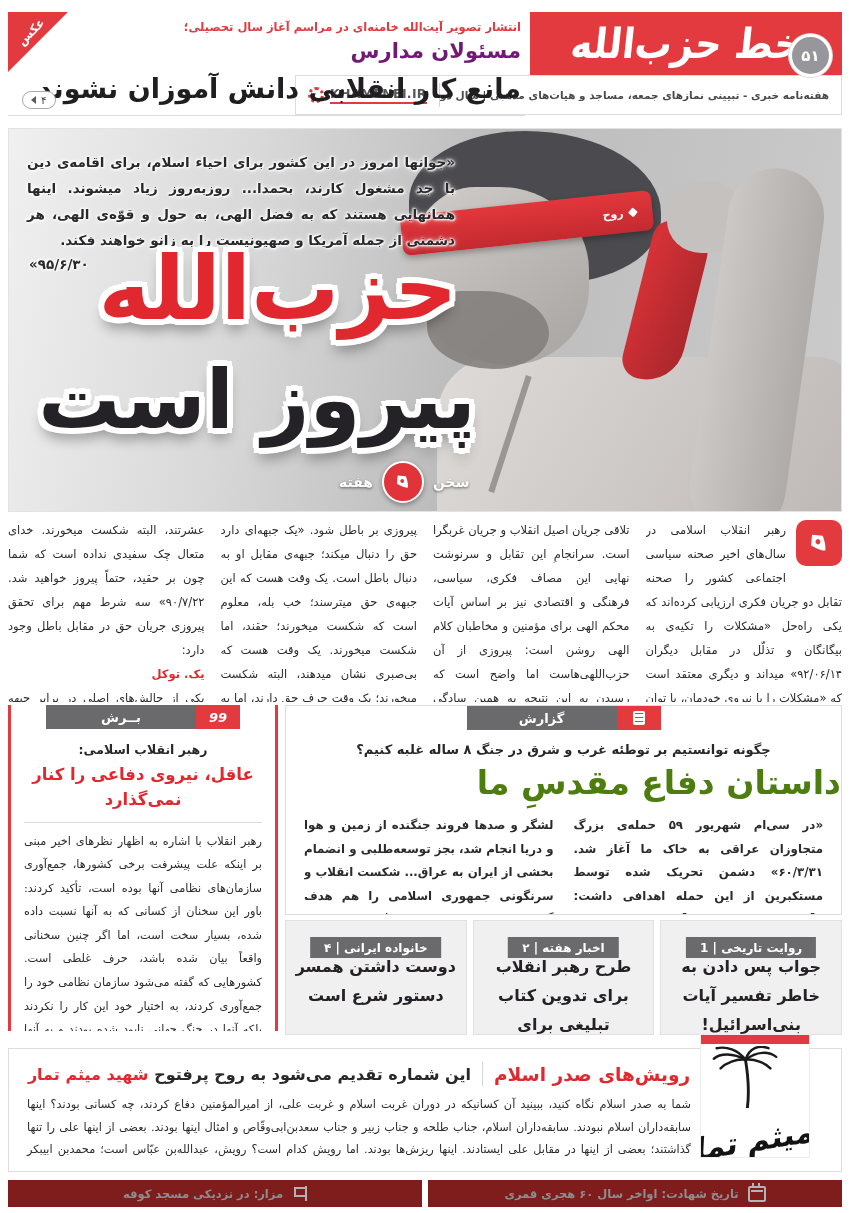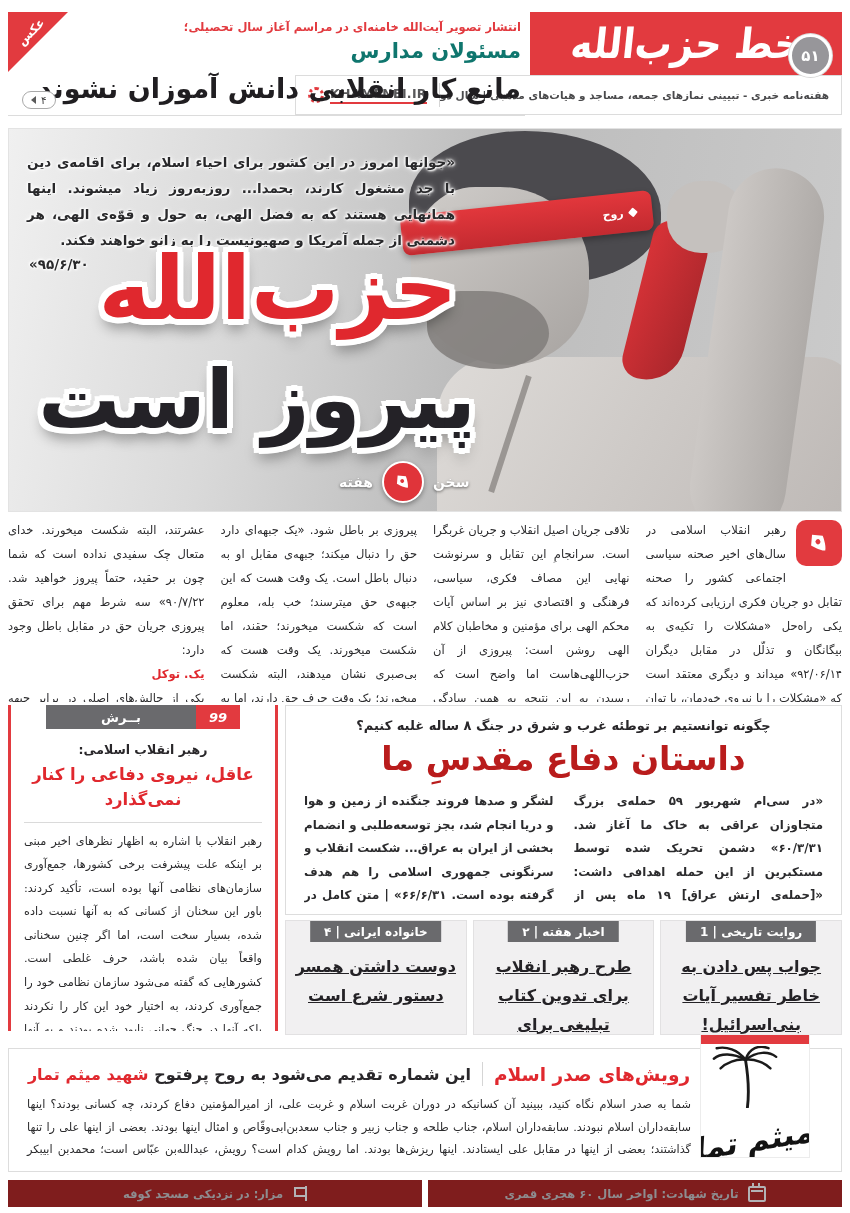--- a/index.html
+++ b/index.html
@@ -16,21 +16,21 @@
         box-sizing:border-box;display:flex;align-items:center;background:#fff;}
   .subtitle{flex:1;padding:0 12px;font-size:10.5px;font-weight:bold;color:#4a4a4c;white-space:nowrap;overflow:hidden;}
   .vdiv{width:1px;height:24px;background:#d5d5d5;}
   .brand{display:flex;align-items:center;gap:6px;padding:0 12px;direction:ltr;}
   .gear{width:16px;height:16px;border-radius:50%;border:3px dotted #e23a3f;box-sizing:border-box;}
   .brand-text{font-weight:bold;font-size:12.5px;color:#58585a;letter-spacing:.3px;border-bottom:2px solid #e23a3f;padding-bottom:1px;}
   .head-left{position:absolute;top:12px;left:8px;width:517px;height:103px;border-bottom:1px solid #dcdcdc;box-sizing:content-box;}
   .corner{position:absolute;top:0;left:0;width:0;height:0;border-top:60px solid #e23a3f;border-right:60px solid transparent;}
   .corner-label{position:absolute;top:13px;left:7px;transform:rotate(-45deg);color:#fff;font-size:12px;font-weight:bold;}
   .kicker{position:absolute;top:8px;right:4px;color:#e23a3f;font-size:11.5px;font-weight:bold;}
-  .h1a{position:absolute;top:27px;right:4px;font-size:21px;font-weight:bold;color:#0f766e;}
+  .h1a{position:absolute;top:27px;right:4px;font-size:21px;font-weight:bold;color:#701a75;}
   .h1b{position:absolute;top:61px;right:4px;font-size:27px;font-weight:bold;color:#201e21;}
   .pill{display:inline-flex;align-items:center;gap:5px;border:1px solid #a9a9a9;border-radius:10px;
         padding:1px 8px;font-size:10.5px;color:#3c3c3c;background:#fff;line-height:14px;}
   .tri{width:0;height:0;border-top:4px solid transparent;border-bottom:4px solid transparent;border-right:5px solid #5a5a5a;}
   .page-pill{position:absolute;bottom:6px;left:14px;}
   
   .cover{position:absolute;top:128px;left:8px;right:8px;height:382px;overflow:hidden;border:1px solid #e3e3e3;
         background:linear-gradient(100deg,#f0f0f0 0%,#d9d9d9 28%,#bcbcbc 55%,#cbcbcb 100%);}
   .hair{position:absolute;left:400px;top:2px;width:252px;height:152px;background:#4b4a4e;border-radius:46% 54% 42% 46%;z-index:2;}
   .face{position:absolute;left:402px;top:58px;width:178px;height:178px;z-index:3;
@@ -85,29 +85,29 @@
         background-position:2px 2px;background-repeat:no-repeat;}
   .cut-kicker{text-align:center;font-size:12.5px;font-weight:bold;color:#29272a;margin-top:13px;}
   .cut-title{text-align:center;font-size:16.5px;font-weight:bold;color:#e0282e;margin-top:6px;line-height:1.5;}
   .rule{height:1px;background:#dadada;margin:9px 0 7px;}
   .cut-body{font-size:11.3px;line-height:23.6px;text-align:justify;}
   .endmark{color:#e0282e;font-weight:bold;}
   
   .report{position:absolute;top:705px;left:285px;right:8px;height:210px;border:1px solid #ddd;
         box-sizing:border-box;background:#fff;overflow:hidden;}
   .report-kicker{text-align:center;font-size:13px;font-weight:bold;color:#29272a;margin-top:12px;}
-  .report-title{text-align:center;font-size:33px;font-weight:bold;color:#b91c1c;margin-top:6px;letter-spacing:-1px;}
+  .report-title{font-size:33px;font-weight:bold;color:#4d7c0f;margin-top:6px;letter-spacing:-1px;}
   .report-cols{display:flex;gap:20px;padding:12px 18px 0;}
   .rcol{flex:1;font-size:11.8px;line-height:23.5px;font-weight:bold;text-align:justify;overflow:hidden;}
   
   .teasers{position:absolute;top:920px;left:285px;right:8px;height:115px;display:flex;gap:6px;}
   .teaser{flex:1;background:#f1f0f1;border:1px solid #e2e1e2;position:relative;padding-top:28px;box-sizing:border-box;overflow:hidden;}
-  .ttab{position:absolute;top:0;left:50%;transform:translateX(-50%);height:21px;background:#6a6a6d;color:#fff;
+  .ttab{position:absolute;top:16px;left:50%;transform:translateX(-50%);height:21px;background:#6a6a6d;color:#fff;
         font-size:12px;font-weight:bold;display:flex;align-items:center;padding:0 14px;white-space:nowrap;}
-  .ttitle{text-align:center;font-size:16px;font-weight:bold;color:#242226;line-height:1.8;padding:4px 8px;text-decoration:underline;}
+  .ttitle{text-align:center;font-size:16px;font-weight:bold;color:#242226;line-height:1.8;padding:4px 8px;}
   
   .roots{position:absolute;top:1048px;left:8px;right:8px;height:124px;border:1px solid #ddd;
         box-sizing:border-box;background:#fff;}
   .art{position:absolute;top:-14px;right:32px;width:108px;height:122px;background:#fff;
         box-shadow:0 0 0 1px #ececec;z-index:3;overflow:hidden;}
   .art-bar{height:9px;background:#e23a3f;}
   .art-canvas{position:relative;height:113px;}
   .art-canvas svg{position:absolute;top:2px;right:4px;}
   .art-text{position:absolute;bottom:2px;right:-6px;font-size:30px;font-weight:bold;color:#131313;
         transform:rotate(-9deg) skewX(-12deg);white-space:nowrap;line-height:.9;}
@@ -227,20 +227,26 @@
     <div class="cut-title">عاقل، نیروی دفاعی را کنار نمی‌گذارد</div>
     <div class="rule"></div>
     <div class="cut-body">
       <span>رهبر انقلاب با اشاره به اظهار نظرهای اخیر مبنی بر اینکه علت پیشرفت برخی کشورها، جمع‌آوری سازمان‌های نظامی آنها بوده است، تأکید کردند: باور این سخنان از کسانی که به آنها نسبت داده شده، بسیار سخت است، اما اگر چنین سخنانی واقعاً بیان شده باشد، حرف غلطی است. کشورهایی که گفته می‌شود سازمان نظامی خود را جمع‌آوری کردند، به اختیار خود این کار را نکردند بلکه آنها در جنگ جهانی نابود شده بودند و به آنها اجازه ندادند که سازمان نظامی داشته باشند. هیچ عاقلی نیروی دفاعی خود را کنار نمی‌گذارد، بنابراین باید قدرت دفاعی کشور را روزبه‌روز استحکام بخشید.</span>
       
       
     </div>
   </div>
 
   <div class="report">
+    <div class="tab-row">
+      <span class="tab-icon">
+          <span class="doc-glyph"></span>
+        </span>
+      <span class="tab-bar">گزارش</span>
+    </div>
     <div class="report-kicker">چگونه توانستیم بر توطئه غرب و شرق در جنگ ۸ ساله غلبه کنیم؟</div>
     <div class="report-title">داستان دفاع مقدسِ ما</div>
     <div class="report-cols">
       <div class="rcol">«در سی‌ام شهریور ۵۹ حمله‌ی بزرگ متجاوزان عراقی به خاک ما آغاز شد. ۶۰/۳/۳۱» دشمن تحریک شده توسط مستکبرین از این حمله اهدافی داشت: «[حمله‌ی ارتش عراق] ۱۹ ماه پس از تشکیل جمهوری اسلامی که با ده</div>
       <div class="rcol">
         <span>لشگر و صدها فروند جنگنده از زمین و هوا و دریا انجام شد، بجز توسعه‌طلبی و انضمام بخشی از ایران به عراق... شکست انقلاب و سرنگونی جمهوری اسلامی را هم هدف گرفته بوده است. ۶۶/۶/۳۱» | متن کامل در صفحه</span>
         
       </div>
     </div>
   </div>

